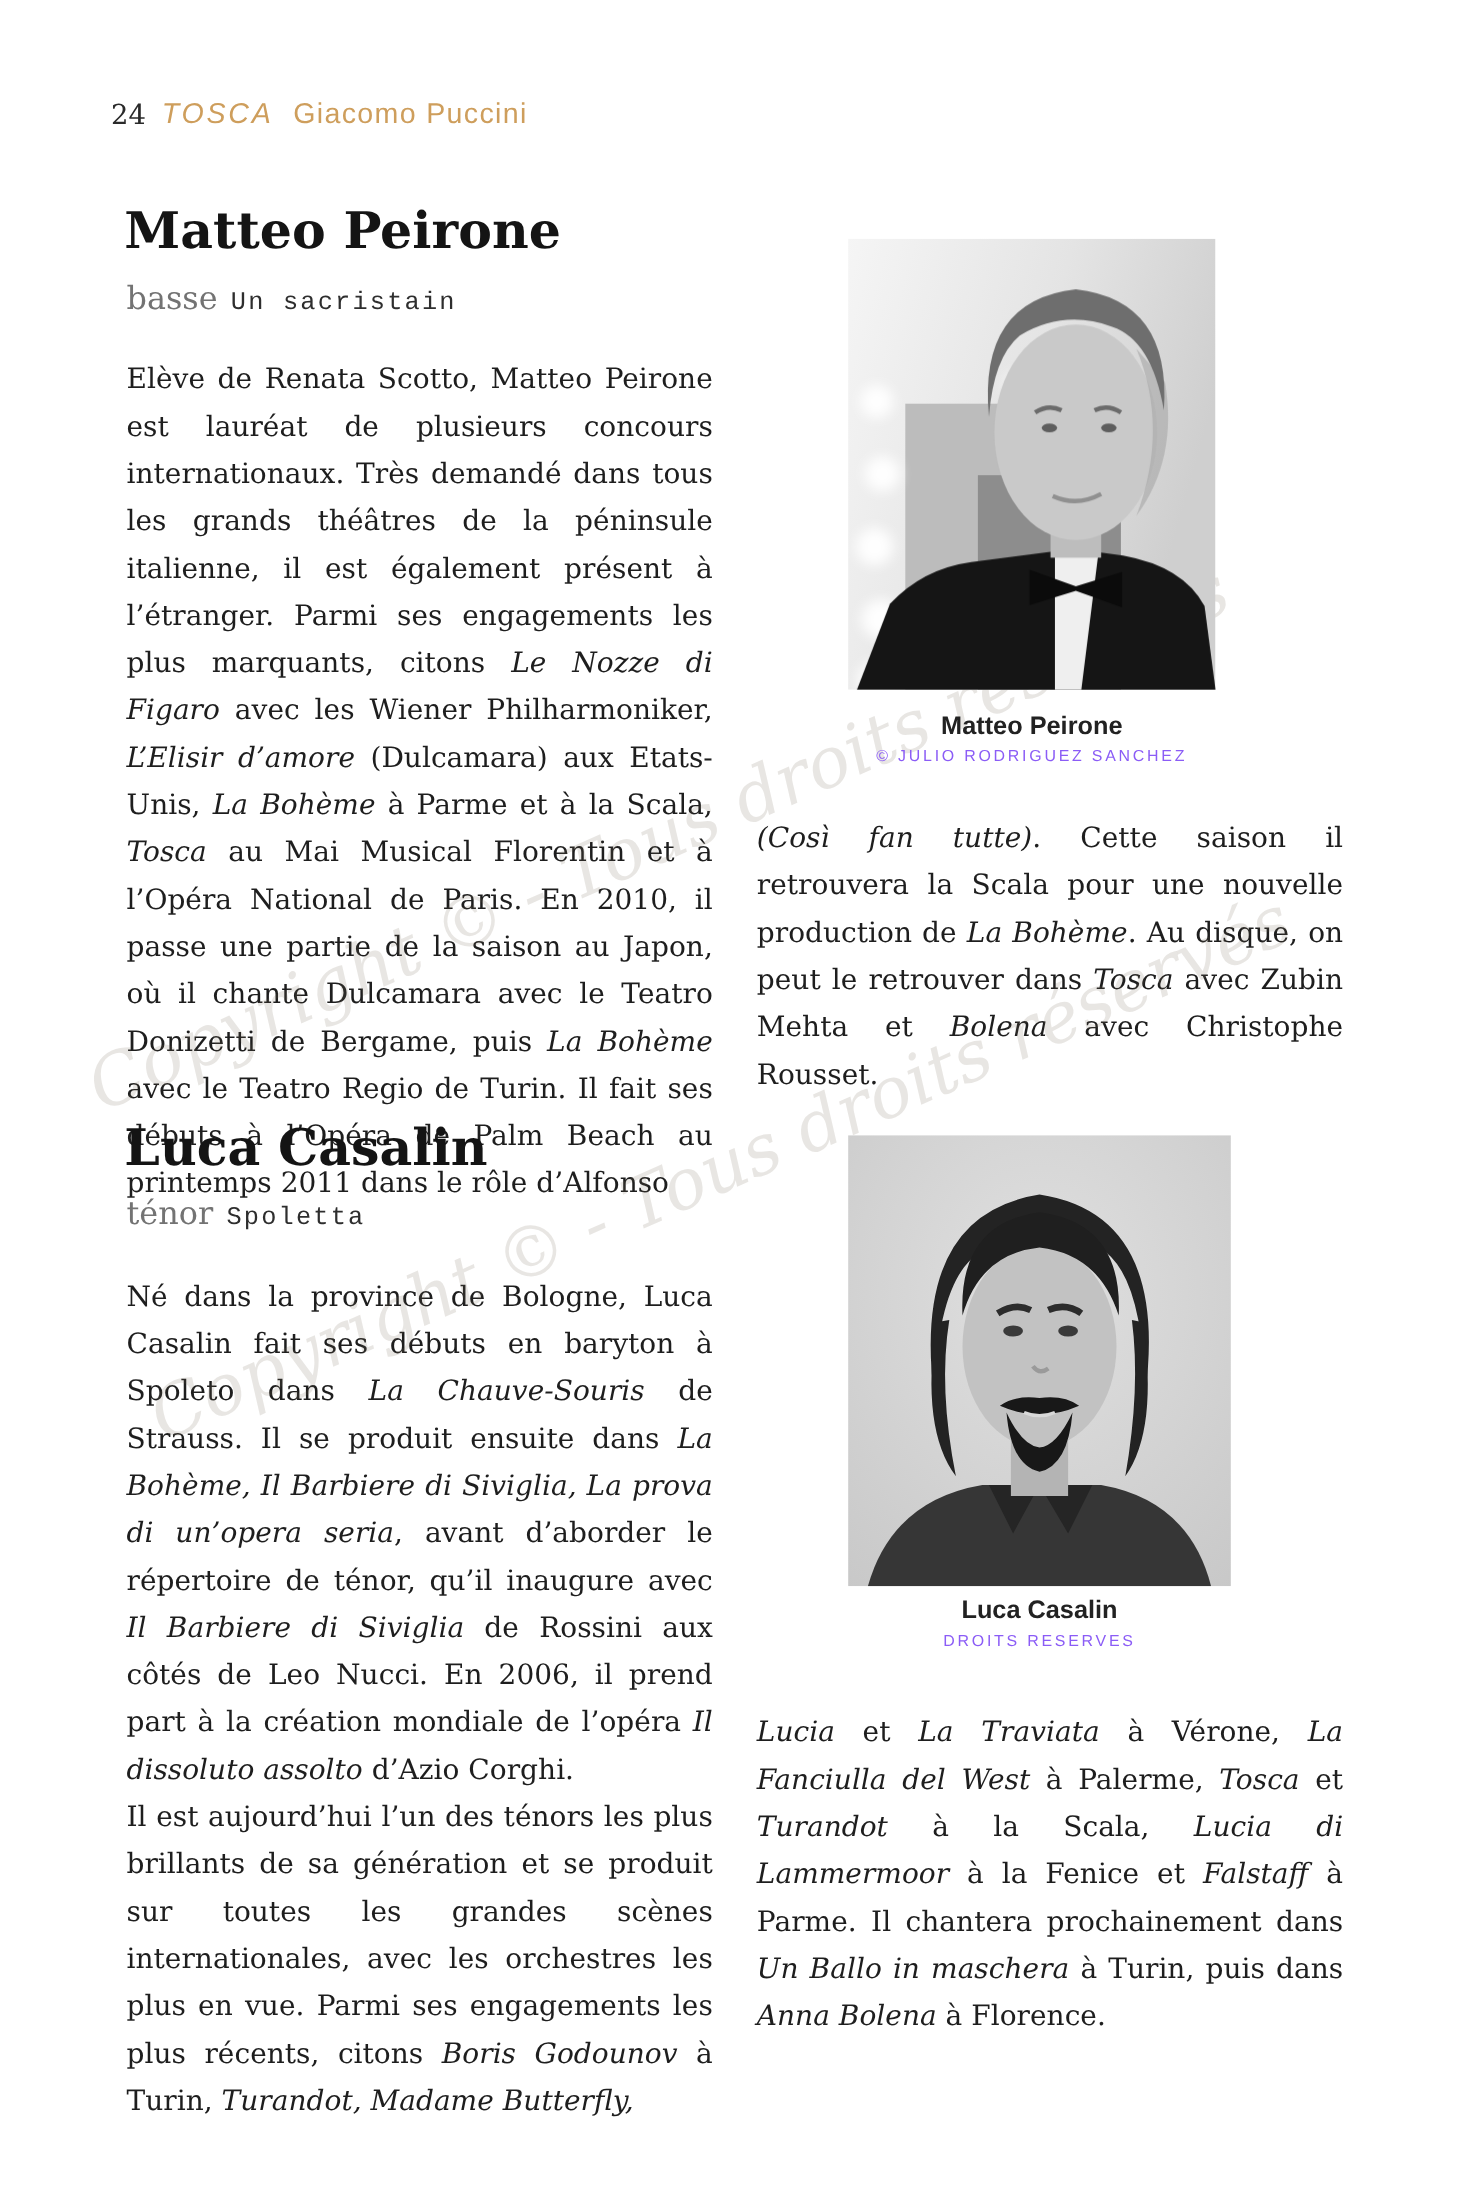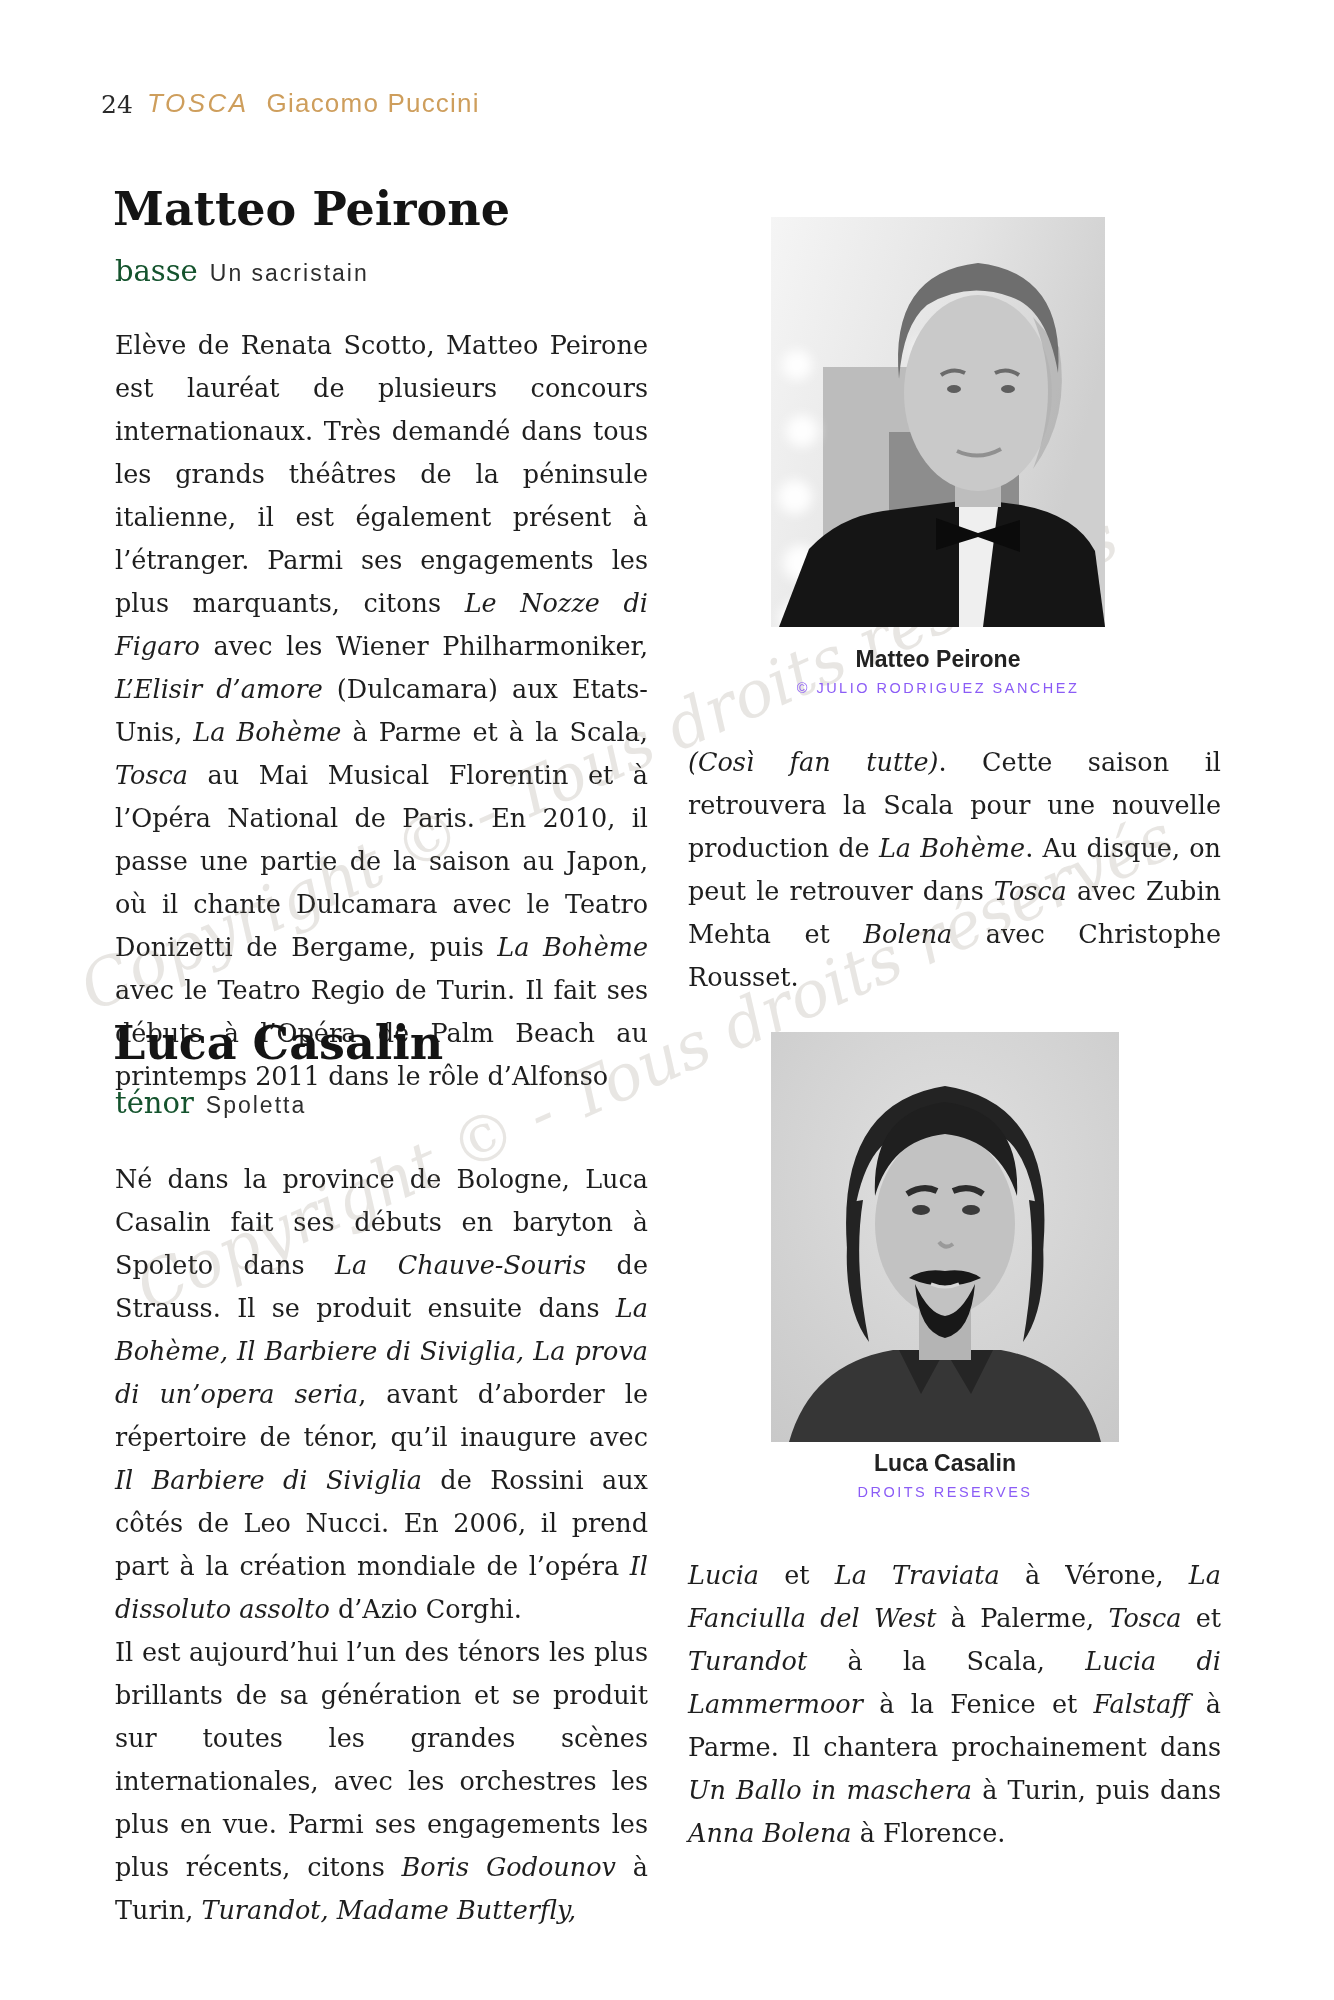--- a/index.html
+++ b/index.html
@@ -14,22 +14,22 @@
   .hdr-brand .wtitle{font-style:italic;letter-spacing:2.5px;margin-right:18px;}
   .hdr-brand .wcomp{letter-spacing:1.2px;}
 
   
   .artist-name{font-size:46px;font-weight:700;color:#141414;z-index:1;white-space:nowrap;}
   .a1-name{left:113px;top:182px;}
   .a2-name{left:113px;top:1016px;}
   .artist-sub{z-index:1;white-space:nowrap;}
   .a1-sub{left:115px;top:254px;}
   .a2-sub{left:115px;top:1086px;}
-  .voice{font-size:29px;color:#14532d;}
-  .role{font-family:Liberation Sans, sans-serif;font-size:23px;letter-spacing:2px;
+  .voice{font-size:29px;color:#737373;}
+  .role{font-family:Liberation Mono, monospace;font-size:23px;letter-spacing:2px;
         color:#2e2e2e;margin-left:12px;}
 
   
   .bio{width:533px;font-size:25.5px;line-height:43px;text-align:justify;
        color:#1e1e1e;z-index:1;}
   .bio i{font-style:italic;}
   .a1-bioL{left:115px;top:324px;}
   .a1-bioR{left:688px;top:741px;}
   .a2-bioL{left:115px;top:1158px;}
   .a2-bioR{left:688px;top:1554px;}

